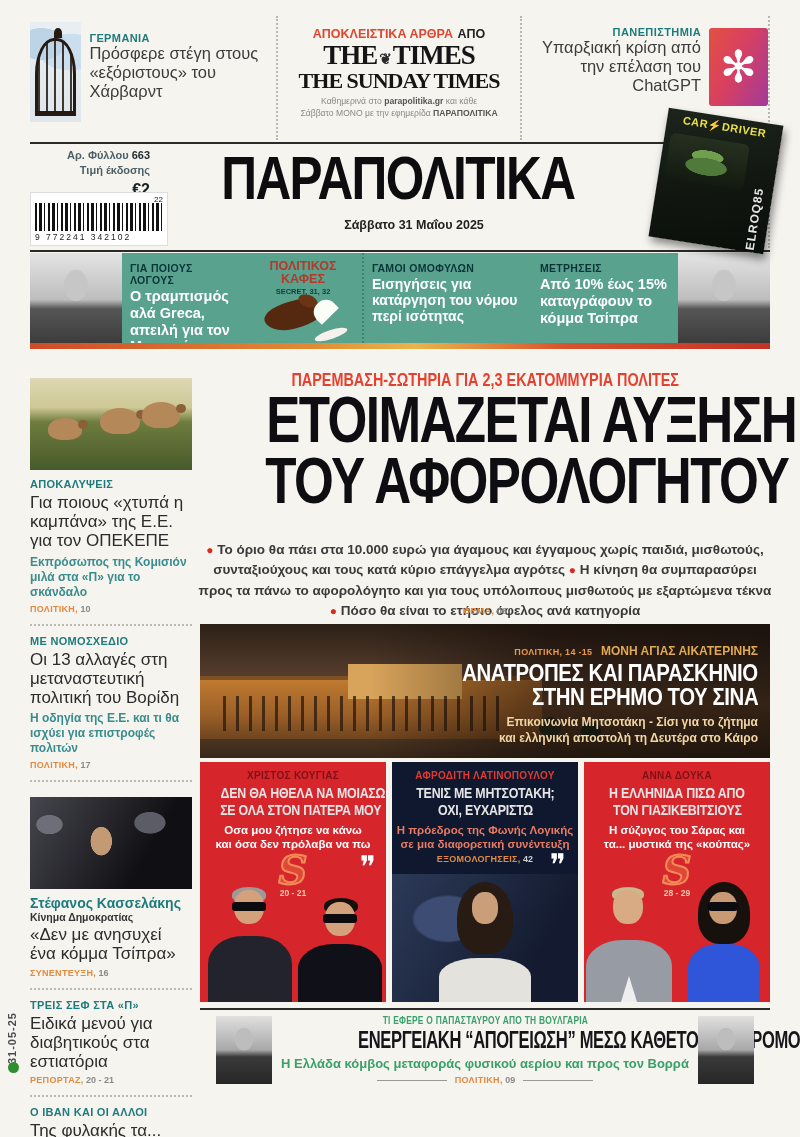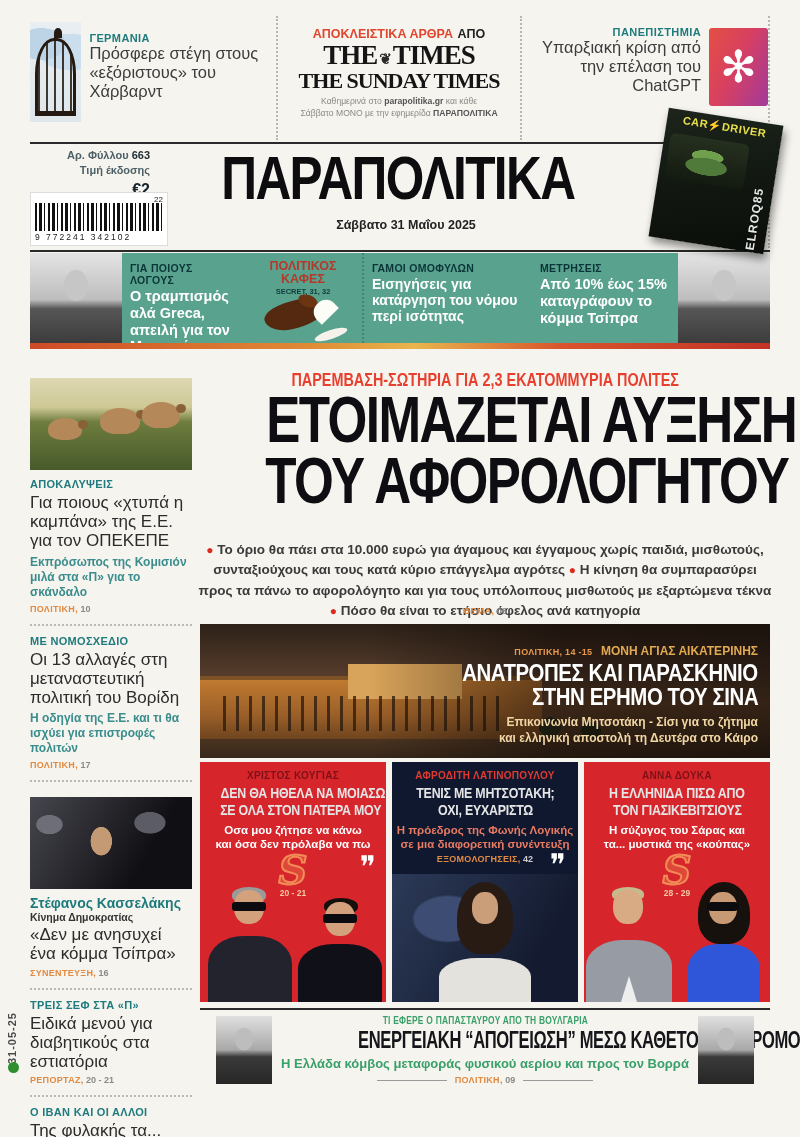--- a/index.html
+++ b/index.html
@@ -39,21 +39,21 @@
   #rule-top{top:142px;left:30px;width:740px;}
   #masthead{top:148px;left:30px;width:740px;height:100px;}
   .issue{font-size:11px;color:#4c5f66;font-weight:700;line-height:1.4;text-align:right;width:120px;}
   .issue b{color:#1d2b30;}
   .price{font-size:16px;color:#14232a;font-weight:800;}
   .barcode{position:absolute;left:0;top:44px;width:128px;height:48px;background:#fff;border:1px solid #ddd;padding:2px 4px;}
   .bars{height:28px;margin-top:8px;background:repeating-linear-gradient(90deg,#111 0 2px,transparent 2px 4px,#111 4px 7px,transparent 7px 9px,#111 9px 10px,transparent 10px 13px);}
   .bc-week{position:absolute;right:4px;top:2px;font-size:8px;color:#222;}
   .bc-num{font-size:8.5px;color:#222;letter-spacing:2px;margin-top:1px;}
   #paper-logo{position:absolute;left:128px;top:-6px;width:480px;text-align:center;font-size:62px;font-weight:900;color:#0d0d10;letter-spacing:-2px;}
-  #paper-date{position:absolute;left:136px;top:70px;width:480px;text-align:center;font-size:12.5px;font-weight:700;color:#222;}
+  #paper-date{position:absolute;left:144px;top:70px;width:480px;text-align:center;font-size:12.5px;font-weight:700;color:#222;}
   #magazine{position:absolute;right:-4px;top:-32px;width:116px;height:130px;transform:rotate(9deg);background:linear-gradient(165deg,#1c241c 0%,#10160f 60%,#0a0e0a 100%);box-shadow:3px 5px 9px rgba(0,0,0,.45);z-index:6;overflow:hidden;}
   .mag-head{color:#e8e04a;font-weight:900;font-size:11px;text-align:center;padding-top:4px;letter-spacing:.5px;}
   .mag-car{position:absolute;left:6px;top:24px;width:80px;height:46px;background:radial-gradient(ellipse 34px 14px at 50% 62%,#4f7a3a 60%,transparent 63%),radial-gradient(ellipse 26px 10px at 50% 40%,#6fa04e 60%,transparent 63%),linear-gradient(#26301f,#131a10);border-radius:6px;}
   .mag-model{position:absolute;right:2px;bottom:2px;writing-mode:vertical-rl;transform:rotate(180deg);color:#fff;font-weight:900;font-size:20px;letter-spacing:1px;}
   .mag-model span{font-size:12px;color:#e8e8e8;}
   #dotv-right{left:768px;top:140px;height:108px;}
   
   #rule-strip{top:250px;left:30px;width:740px;height:2px;}
   #strip{top:253px;left:30px;width:740px;height:90px;background:#58a28e;display:flex;overflow:hidden;}
   .strip-kicker{color:#0b3438;font-weight:800;font-size:10.5px;letter-spacing:.3px;}

